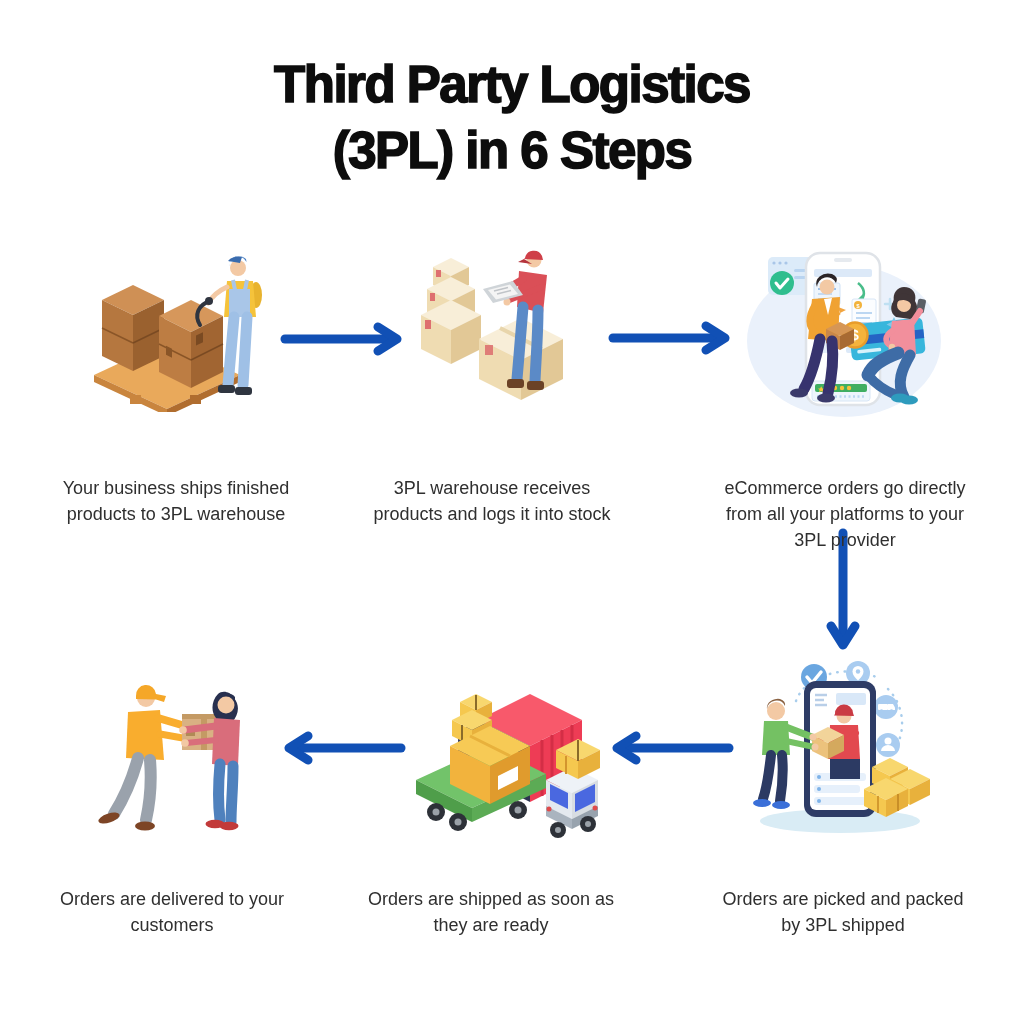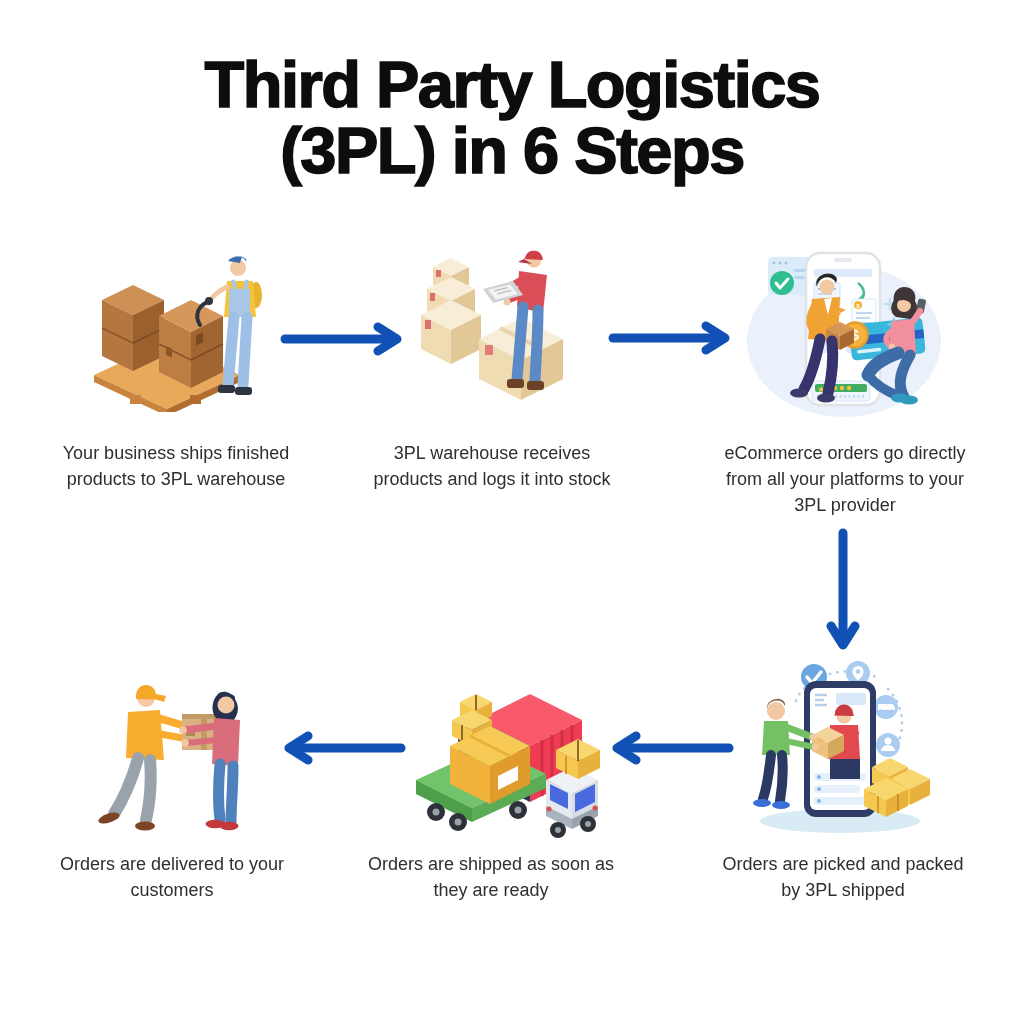--- a/index.html
+++ b/index.html
@@ -9,36 +9,37 @@
     width: 1024px;
     height: 1024px;
     background: #ffffff;
     font-family: "Liberation Sans", sans-serif;
     overflow: hidden;
   }
   .title {
     position: absolute;
     left: 0; right: 0; top: 52px;
     text-align: center;
-    font-size: 65px;
+    font-size: 51px;
     line-height: 66px;
     font-weight: 700;
     letter-spacing: -1.5px;
     color: #0d0d0d;
     -webkit-text-stroke: 1.6px #0d0d0d;
     white-space: pre-line;
   }
   .caption {
     position: absolute;
     width: 300px;
     text-align: center;
     font-size: 18px;
     line-height: 26px;
     color: #2f2f2f;
     white-space: pre-line;
+    margin-top: 35px;
   }
   .illo, .arrow { position: absolute; }
   #cap1 { left: 26px;  top: 440px; }
   #cap2 { left: 342px; top: 440px; text-align: center; }
   #cap3 { left: 695px; top: 440px; text-align: center; }
   #cap4 { left: 693px; top: 851px; }
   #cap5 { left: 341px; top: 851px; }
   #cap6 { left: 22px;  top: 851px; }
   #illo1 { left: 70px;  top: 237px; }
   #illo2 { left: 395px; top: 233px; }

